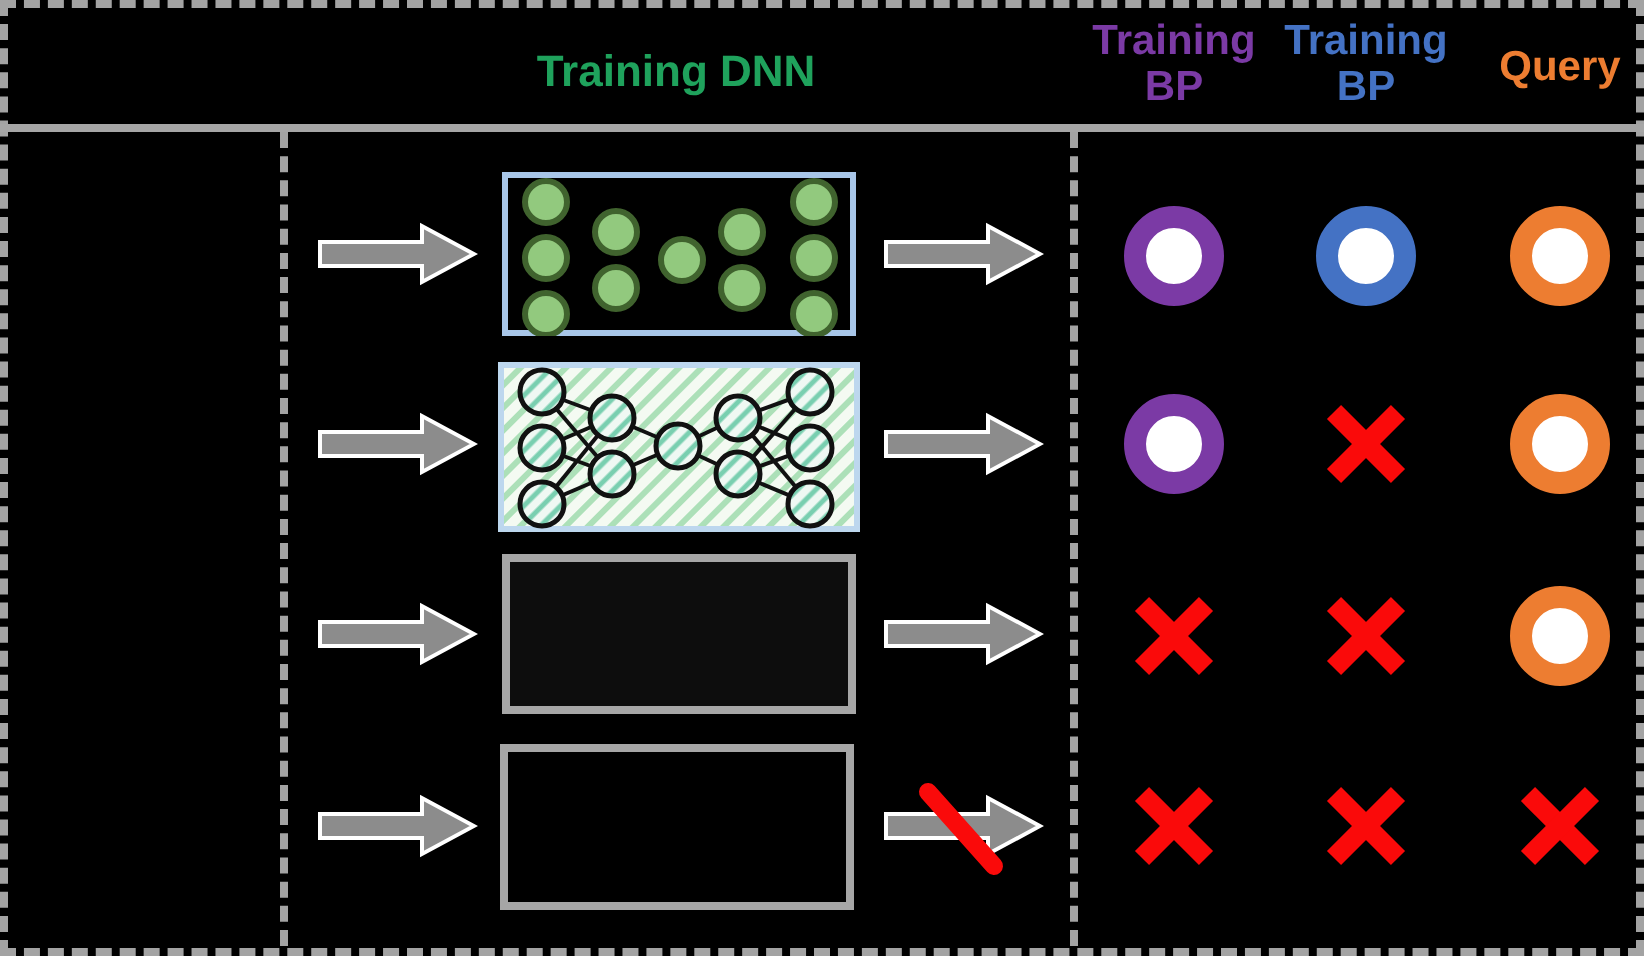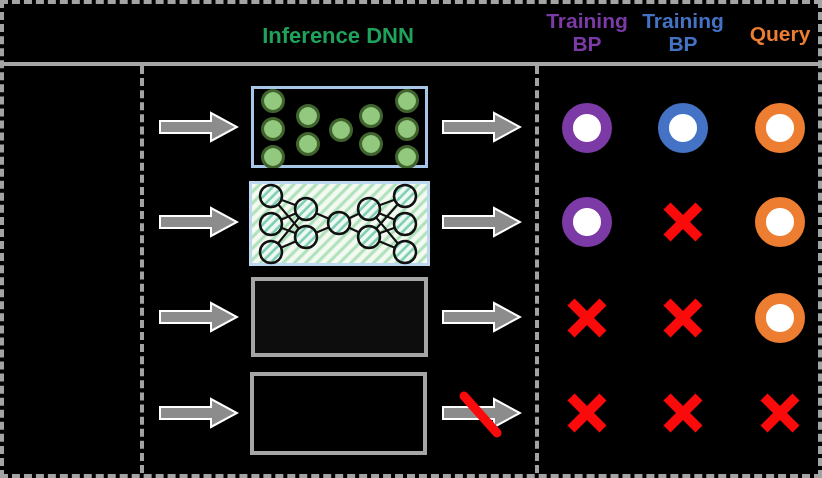--- a/index.html
+++ b/index.html
@@ -29,21 +29,21 @@
 </head>
 <body>
 
 <div class="stage">
 
   <div class="outer-dashed"></div>
   <div class="header-divider"></div>
   <div class="col-divider col-divider-left"></div>
   <div class="col-divider col-divider-right"></div>
 
-  <div class="hdr hdr-dnn">Inference DNN</div>
+  <div class="hdr hdr-dnn">Training DNN</div>
   <div class="hdr hdr-training"><span>Training</span><br><span>BP</span></div>
   <div class="hdr hdr-inference"><span>Training</span><br><span>BP</span></div>
   <div class="hdr hdr-query">Query</div>
 
   <svg class="arrow" style="left:159px;top:111px;" viewBox="0 0 80 32">
       <polygon points="1,10 52,10 52,2 78,16 52,30 52,22 1,22" fill="#8C8C8C" stroke="#FFFFFF" stroke-width="2"></polygon>
     </svg>
   <svg class="box-svg" style="left:251px;top:86px;" width="177" height="82" viewBox="0 0 177 82">
     <rect x="1.5" y="1.5" width="174" height="79" fill="none" stroke="#A8C6E8" stroke-width="3"></rect>
     <g fill="#92C97E" stroke="#40632E" stroke-width="3">

